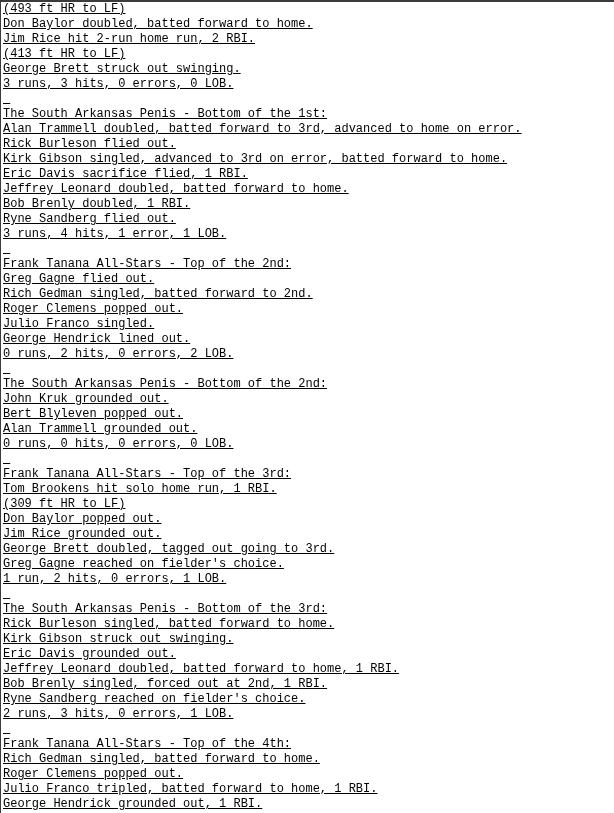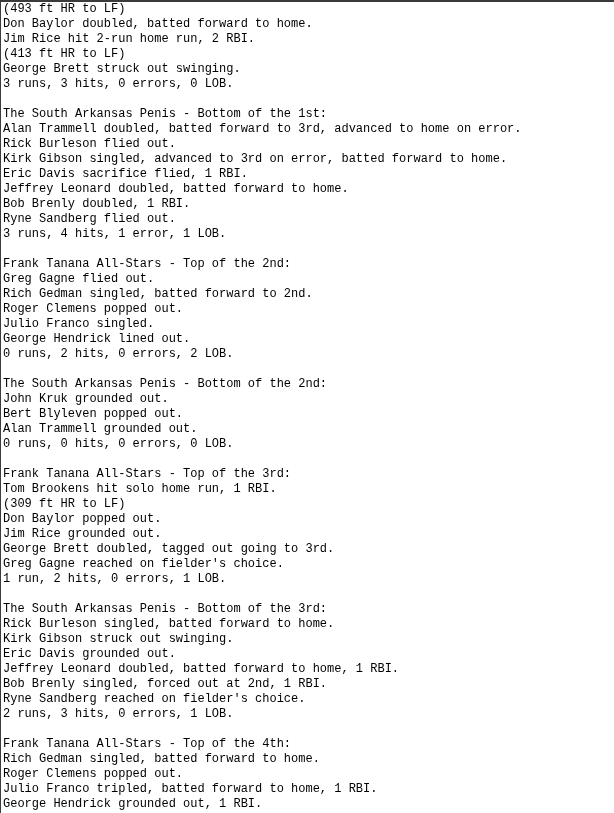--- a/index.html
+++ b/index.html
@@ -20,20 +20,21 @@
     border-left: 1px solid #3b3b3b;
     background: #ffffff;
   }
   .log {
     font-family: "Liberation Mono", "DejaVu Sans Mono", monospace;
     font-size: 12px;
     line-height: 15px;
     color: #000000;
     padding: 0 0 0 2px;
     white-space: pre;
+    text-decoration: underline;
   }
   .log-line {
     height: 15px;
     overflow: hidden;
   }
 </style>
 </head>
 <body>
 
 <div class="window">

